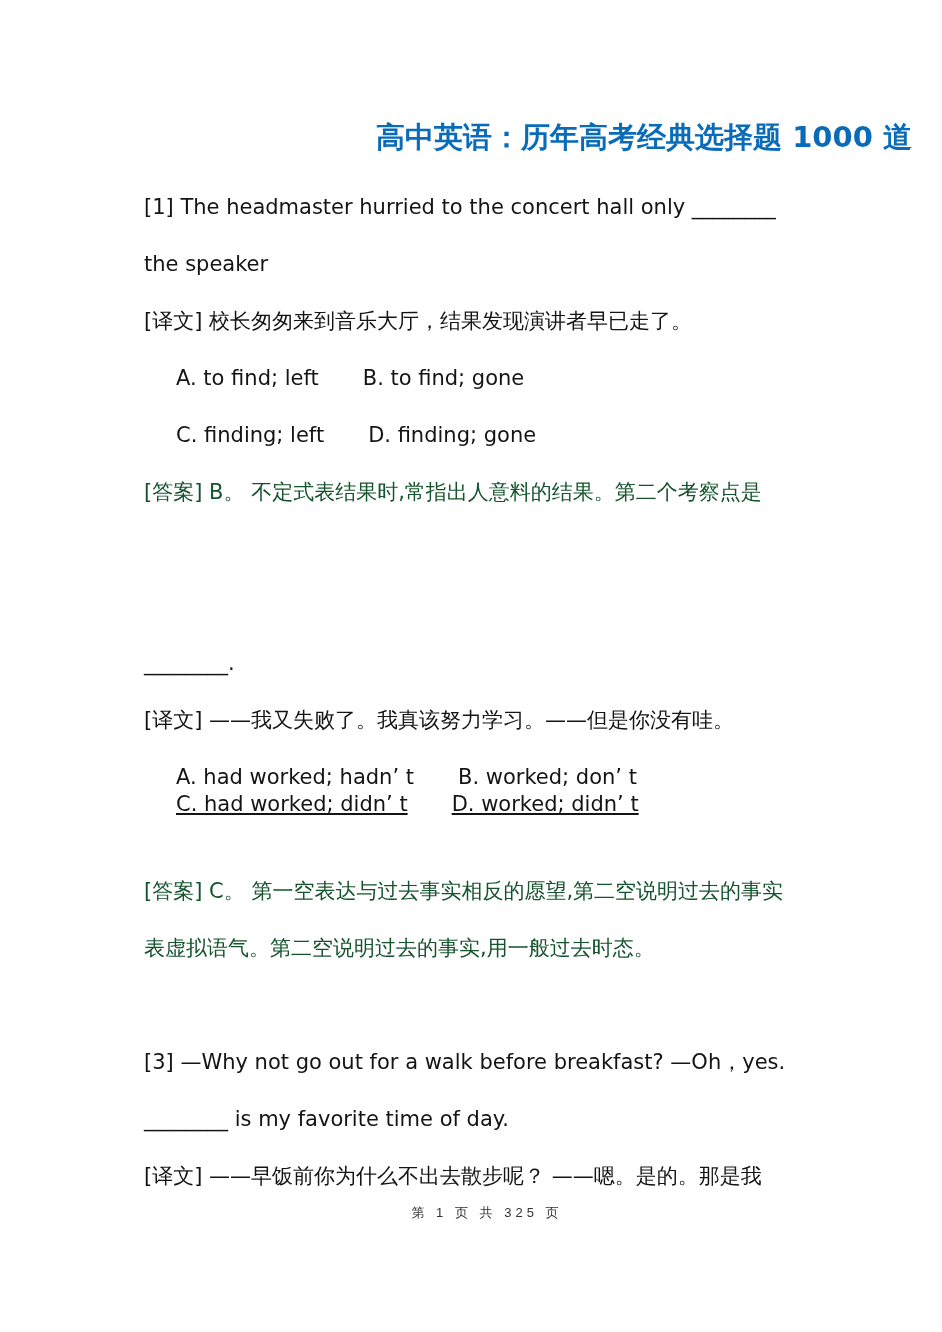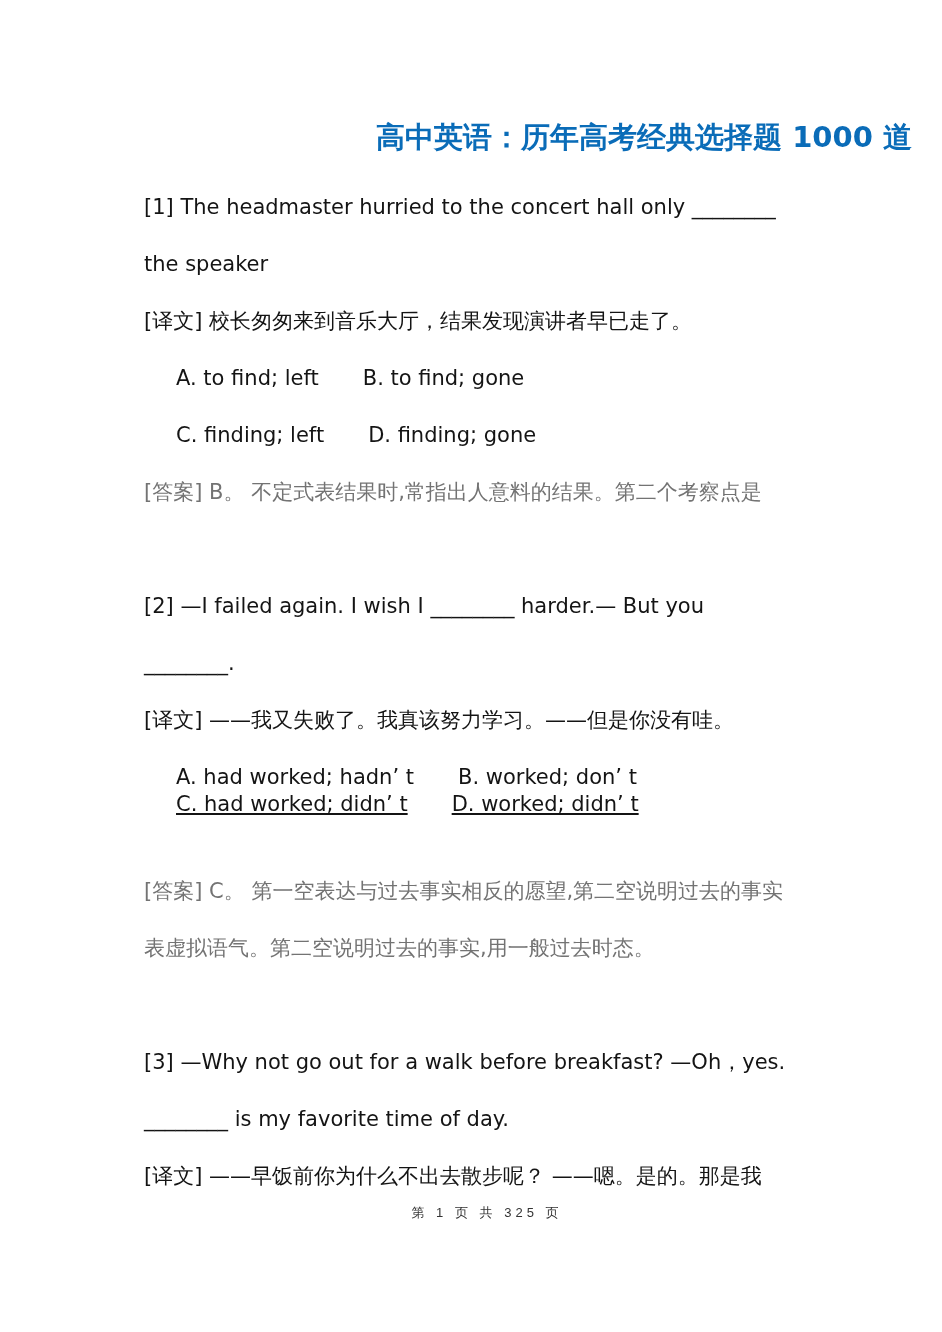--- a/index.html
+++ b/index.html
@@ -36,21 +36,21 @@
     }
     .line {
       position: absolute;
       left: 144px;
       font-size: 21px;
       line-height: 30px;
       white-space: nowrap;
       color: #141414;
     }
     .line.indent { left: 176px; }
-    .line.red { color: #737373; }
+    .line.red { color: #14532d; }
     .opt-gap { display: inline-block; width: 44px; }
     .footer {
       position: absolute;
       top: 1204px;
       left: 0;
       width: 942px;
       text-align: center;
       font-family: Liberation Sans, sans-serif;
       font-size: 13px;
       color: #333333;
@@ -69,21 +69,20 @@
   <div class="line" style="top:249px;">the speaker</div>
   <div class="line" style="top:306px;">[译文]  校长匆匆来到音乐大厅，结果发现演讲者早已走了。</div>
   <div class="line indent" style="top:363px;">
     <span>A. to find; left</span><span class="opt-gap"></span><span>B. to find; gone</span>
   </div>
   <div class="line indent" style="top:420px;">
     <span>C. finding; left</span><span class="opt-gap"></span><span>D. finding; gone</span>
   </div>
   <div class="line red" style="top:477px;">[答案] B。  不定式表结果时,常指出人意料的结果。第二个考察点是</div>
 
-  <div class="line" style="top:591px;">[2]  —I failed again. I wish I ________ harder.—    But you</div>
   <div class="line" style="top:648px;">________.</div>
   <div class="line" style="top:705px;">[译文]  ——我又失败了。我真该努力学习。——但是你没有哇。</div>
   <div class="line indent" style="top:762px;">
     <span>A. had worked; hadn’  t</span><span class="opt-gap"></span><span>B. worked; don’  t</span>
   </div>
   <div class="line indent" style="top:789px;text-decoration:underline;">
     <span>C. had worked; didn’  t</span><span class="opt-gap"></span><span>D. worked; didn’  t</span>
   </div>
   <div class="line red" style="top:876px;">[答案] C。  第一空表达与过去事实相反的愿望,第二空说明过去的事实</div>
   <div class="line red" style="top:933px;">表虚拟语气。第二空说明过去的事实,用一般过去时态。</div>

